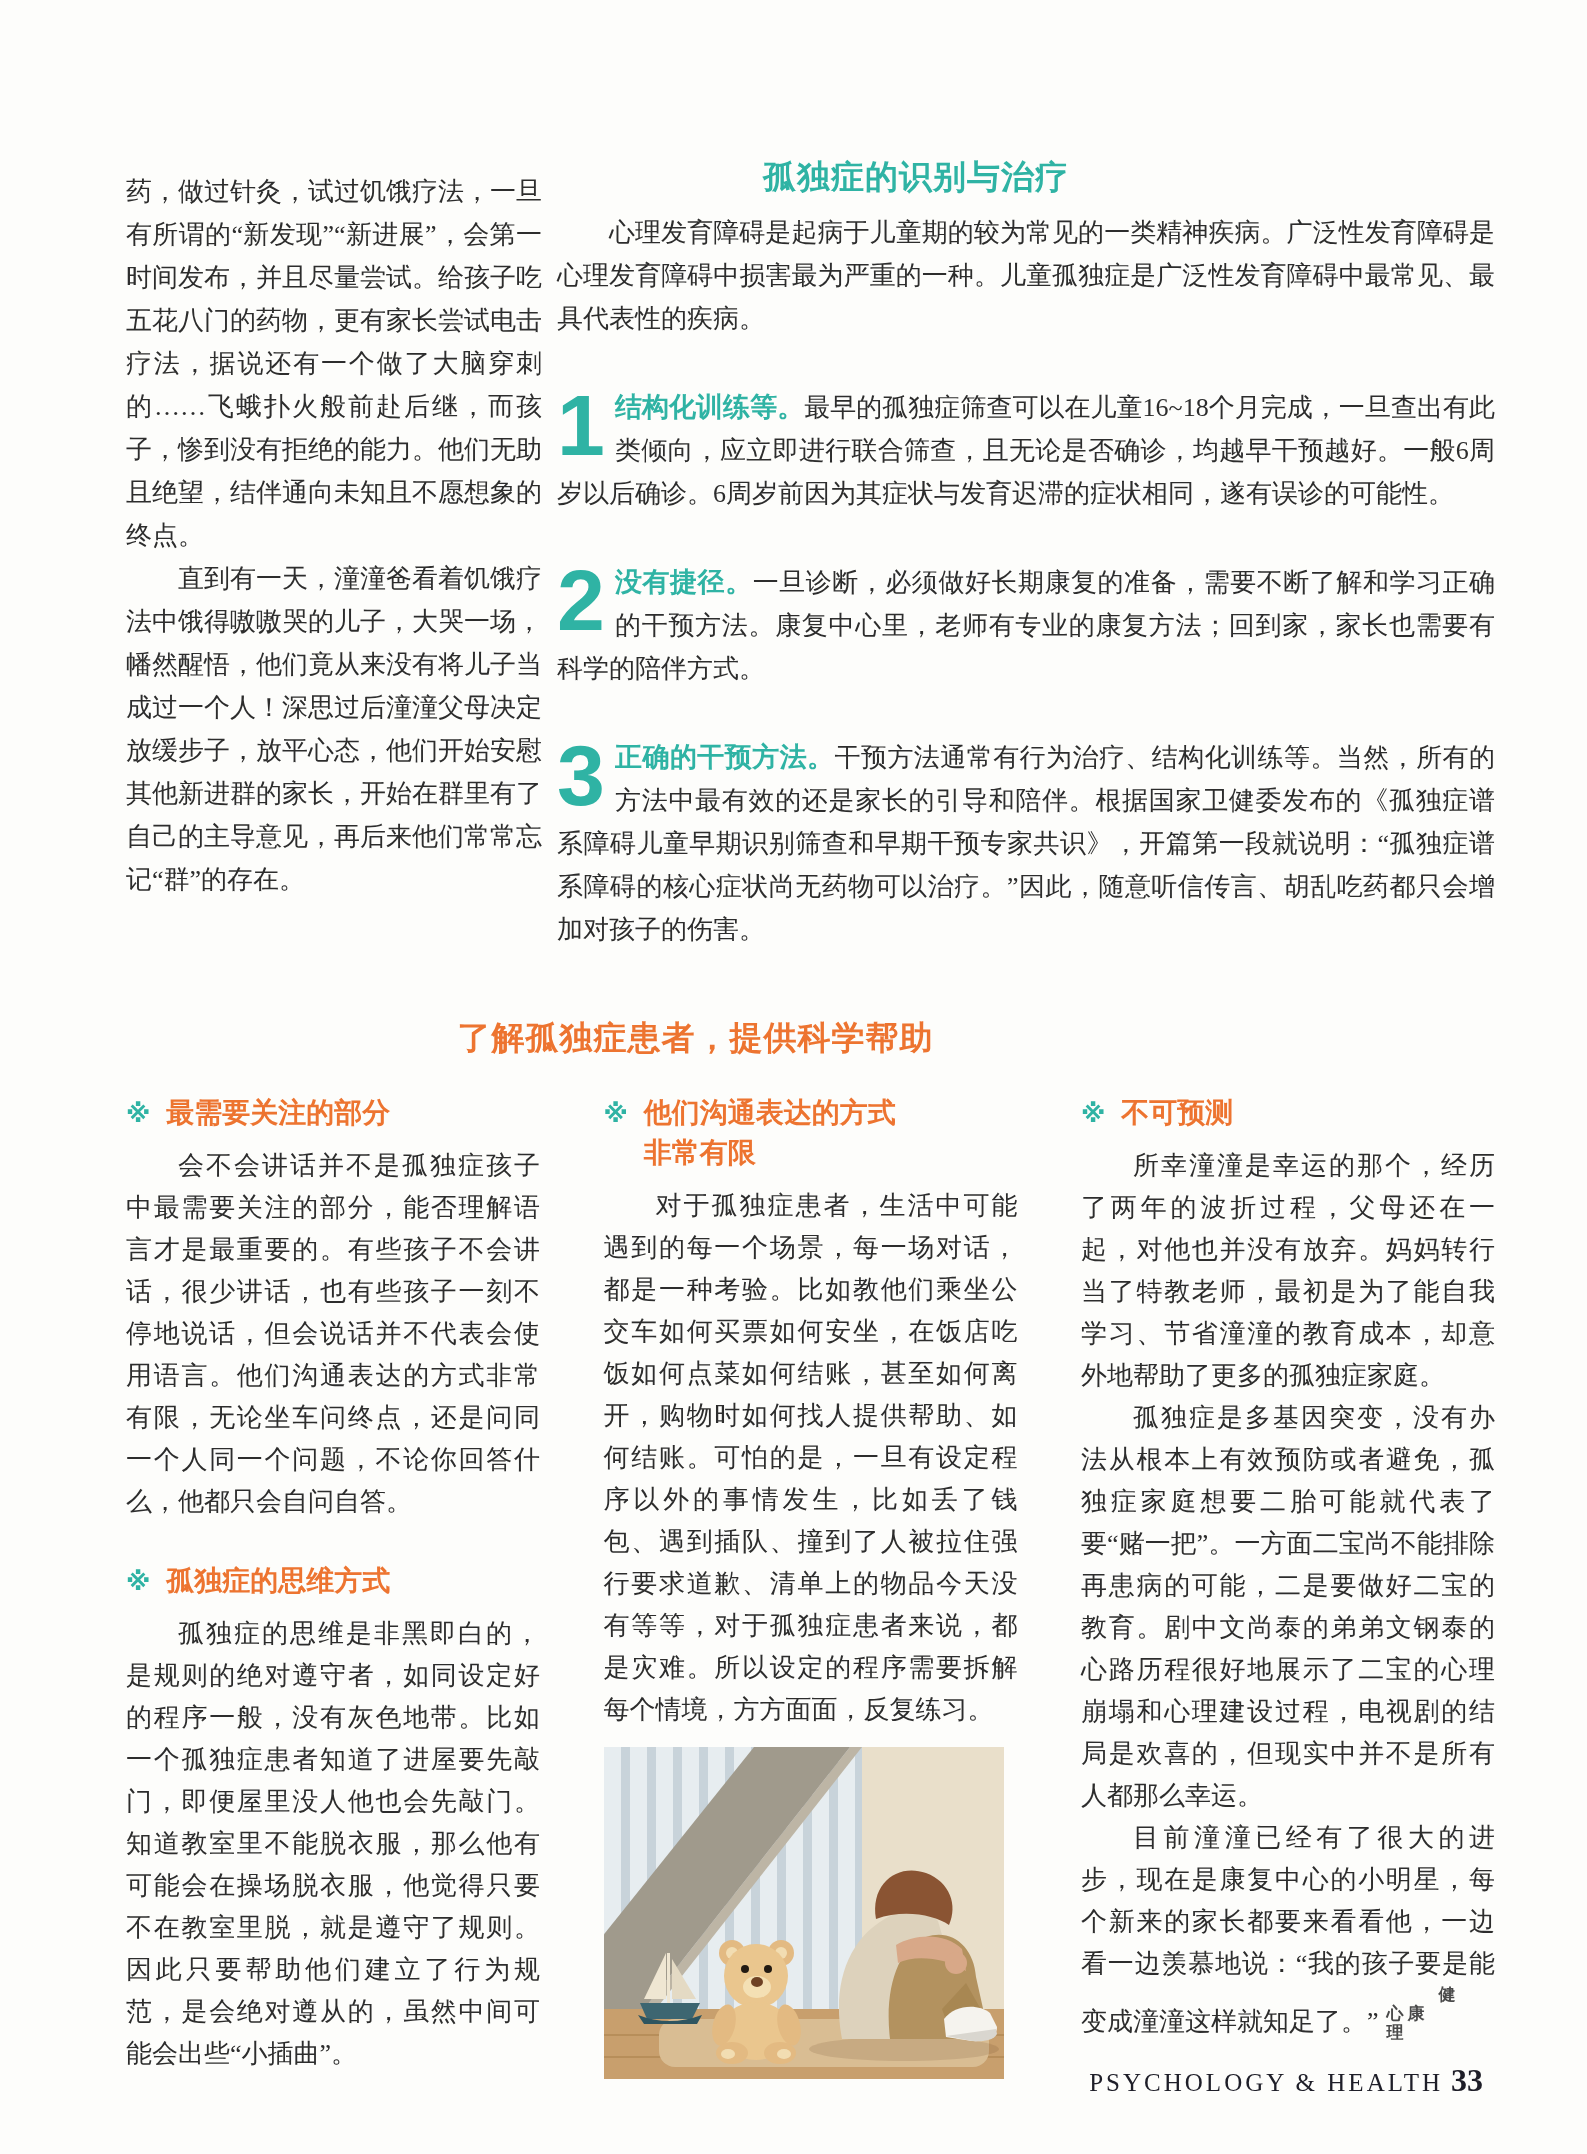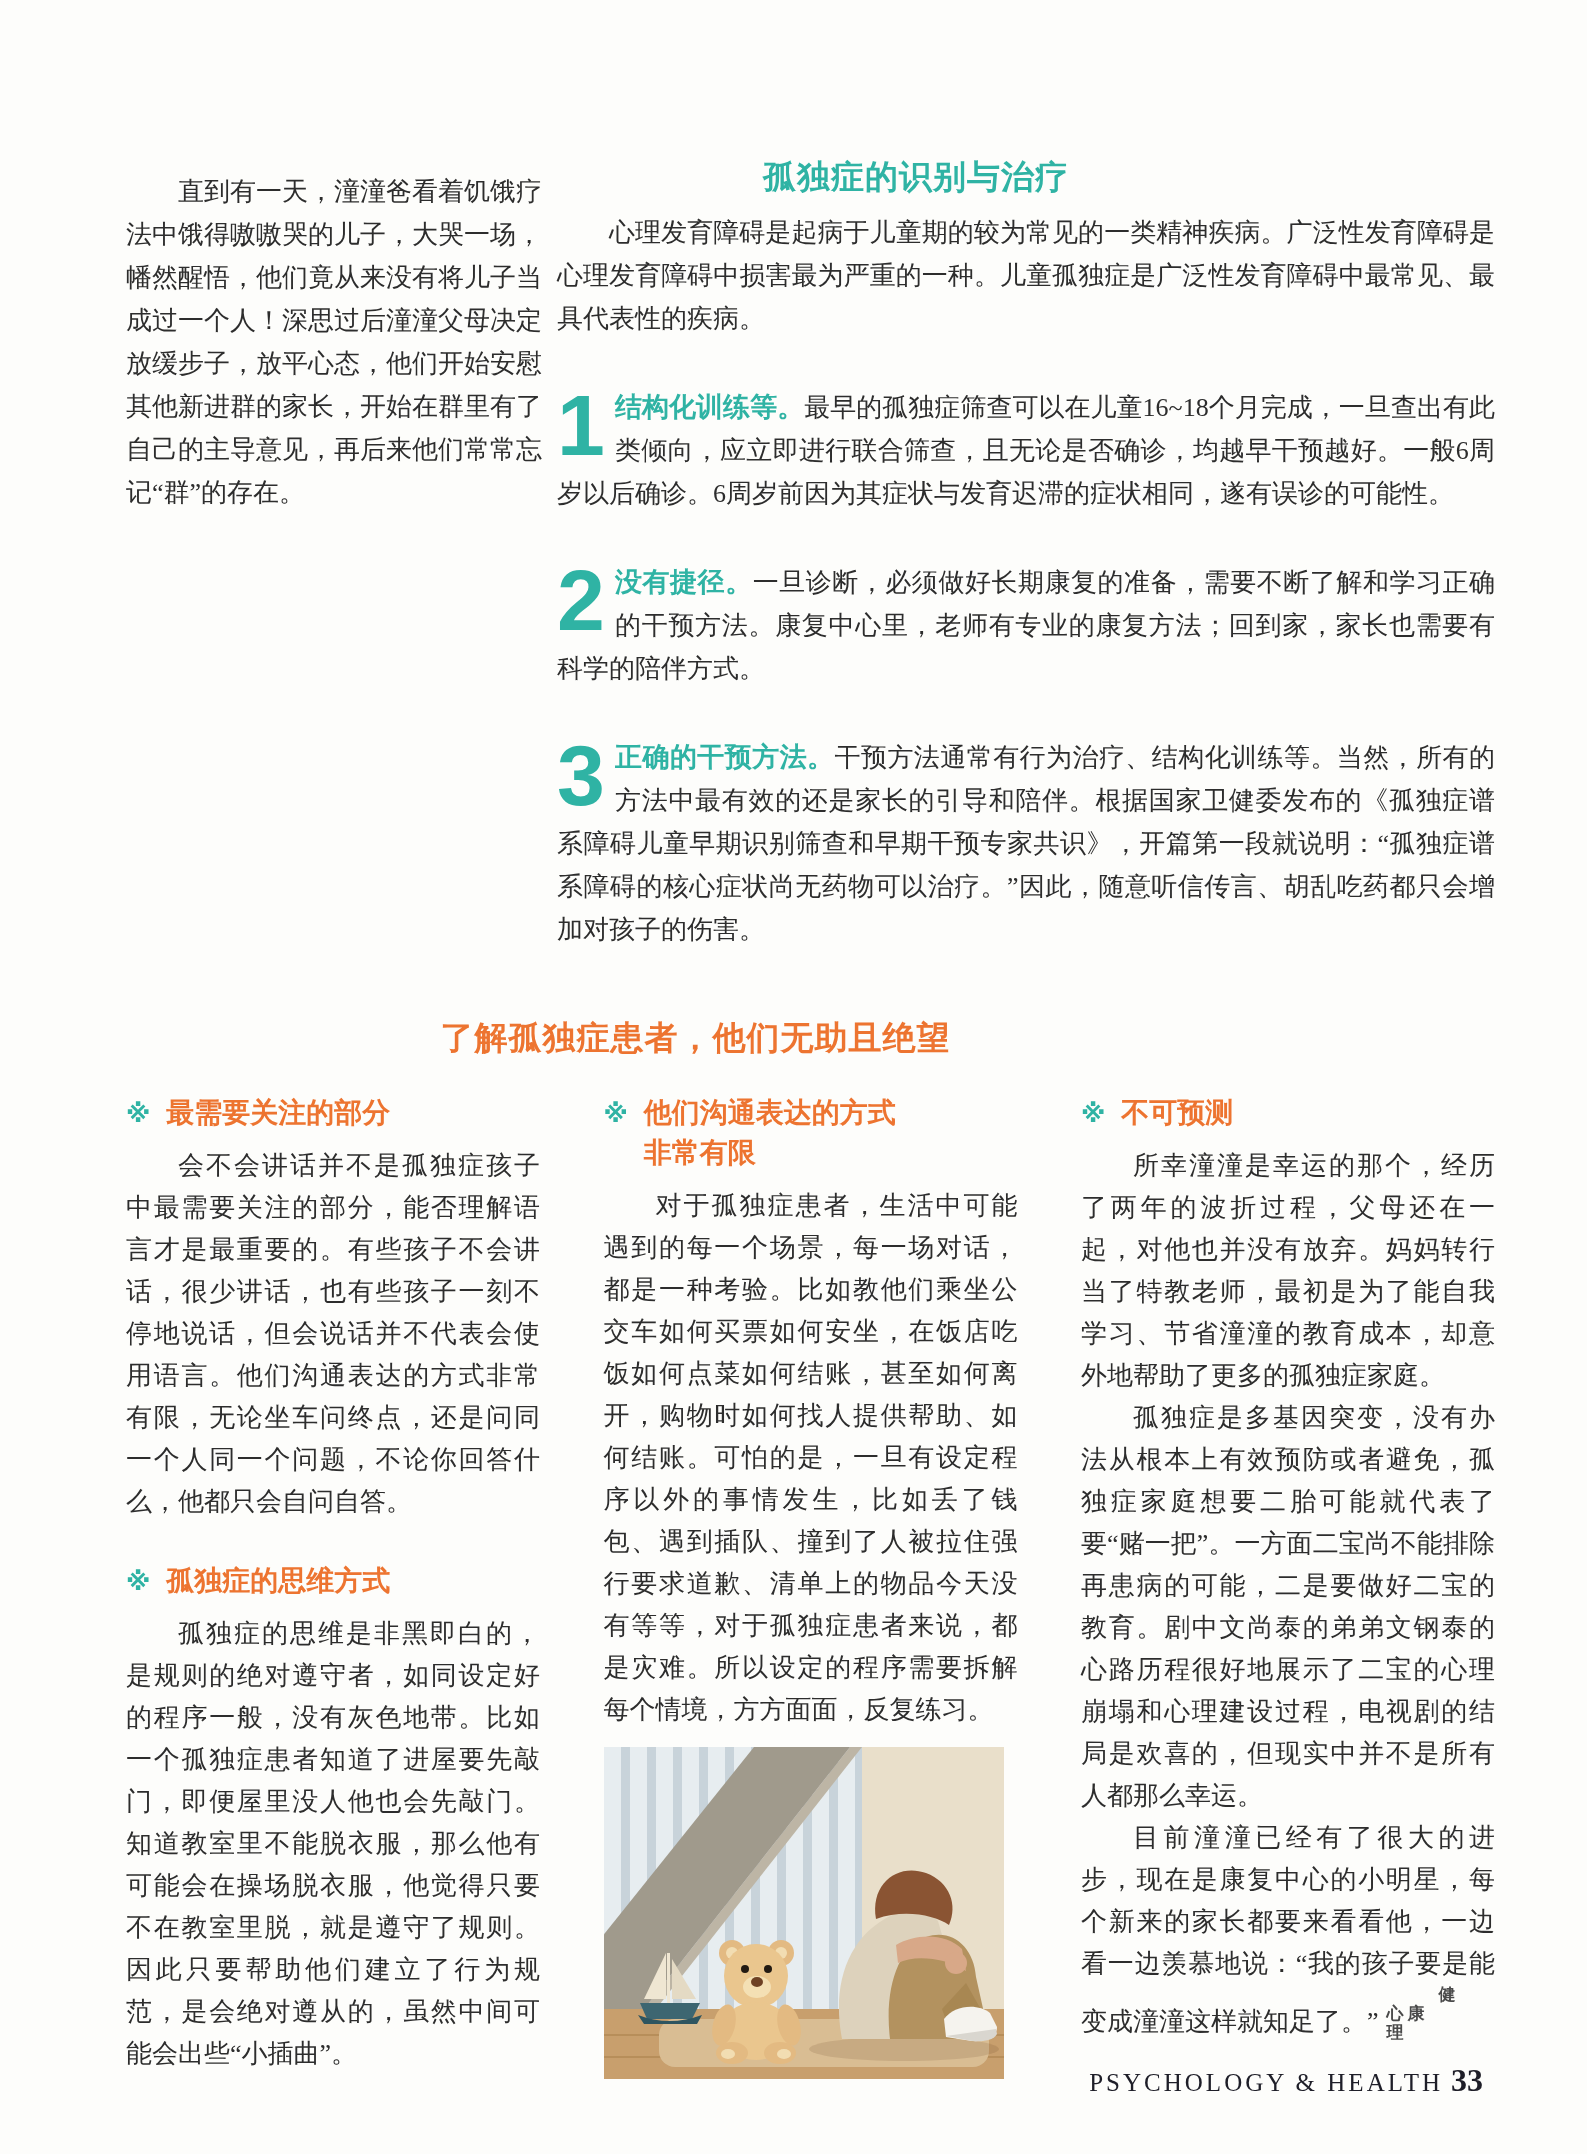--- a/index.html
+++ b/index.html
@@ -77,20 +77,21 @@
   .footer .pagenum { font-weight:bold; font-size:32px; margin-left:8px; letter-spacing:0; }
 </style>
 </head>
 <body>
 
 <div class="page">
 
   <div class="top">
 
     <div class="top-left">
+      <p class="body">药，做过针灸，试过饥饿疗法，一旦有所谓的“新发现”“新进展”，会第一时间发布，并且尽量尝试。给孩子吃五花八门的药物，更有家长尝试电击疗法，据说还有一个做了大脑穿刺的……飞蛾扑火般前赴后继，而孩子，惨到没有拒绝的能力。他们无助且绝望，结伴通向未知且不愿想象的终点。</p>
       <p class="body indent">直到有一天，潼潼爸看着饥饿疗法中饿得嗷嗷哭的儿子，大哭一场，幡然醒悟，他们竟从来没有将儿子当成过一个人！深思过后潼潼父母决定放缓步子，放平心态，他们开始安慰其他新进群的家长，开始在群里有了自己的主导意见，再后来他们常常忘记“群”的存在。</p>
     </div>
 
     <div class="top-right">
       <h1 class="sec1">孤独症的识别与治疗</h1>
 
       <p class="body indent">心理发育障碍是起病于儿童期的较为常见的一类精神疾病。广泛性发育障碍是心理发育障碍中损害最为严重的一种。儿童孤独症是广泛性发育障碍中最常见、最具代表性的疾病。</p>
 
       <div class="item">
         <div class="num">1</div>
@@ -102,21 +103,21 @@
         <p class="body"><span class="lead">没有捷径。</span><span>一旦诊断，必须做好长期康复的准备，需要不断了解和学习正确的干预方法。康复中心里，老师有专业的康复方法；回到家，家长也需要有科学的陪伴方式。</span></p>
       </div>
 
       <div class="item">
         <div class="num">3</div>
         <p class="body"><span class="lead">正确的干预方法。</span><span>干预方法通常有行为治疗、结构化训练等。当然，所有的方法中最有效的还是家长的引导和陪伴。根据国家卫健委发布的《孤独症谱系障碍儿童早期识别筛查和早期干预专家共识》，开篇第一段就说明：“孤独症谱系障碍的核心症状尚无药物可以治疗。”因此，随意听信传言、胡乱吃药都只会增加对孩子的伤害。</span></p>
       </div>
     </div>
   </div>
 
-  <h2 class="sec2">了解孤独症患者，他们无助且绝望</h2>
+  <h2 class="sec2">了解孤独症患者，提供科学帮助</h2>
 
   <div class="cols">
 
     <div class="col">
       <div class="sub">
         <span class="mark">※</span>
         <span class="sub-text">最需要关注的部分</span>
       </div>
       <p class="body2 indent">会不会讲话并不是孤独症孩子中最需要关注的部分，能否理解语言才是最重要的。有些孩子不会讲话，很少讲话，也有些孩子一刻不停地说话，但会说话并不代表会使用语言。他们沟通表达的方式非常有限，无论坐车问终点，还是问同一个人同一个问题，不论你回答什么，他都只会自问自答。</p>
 

